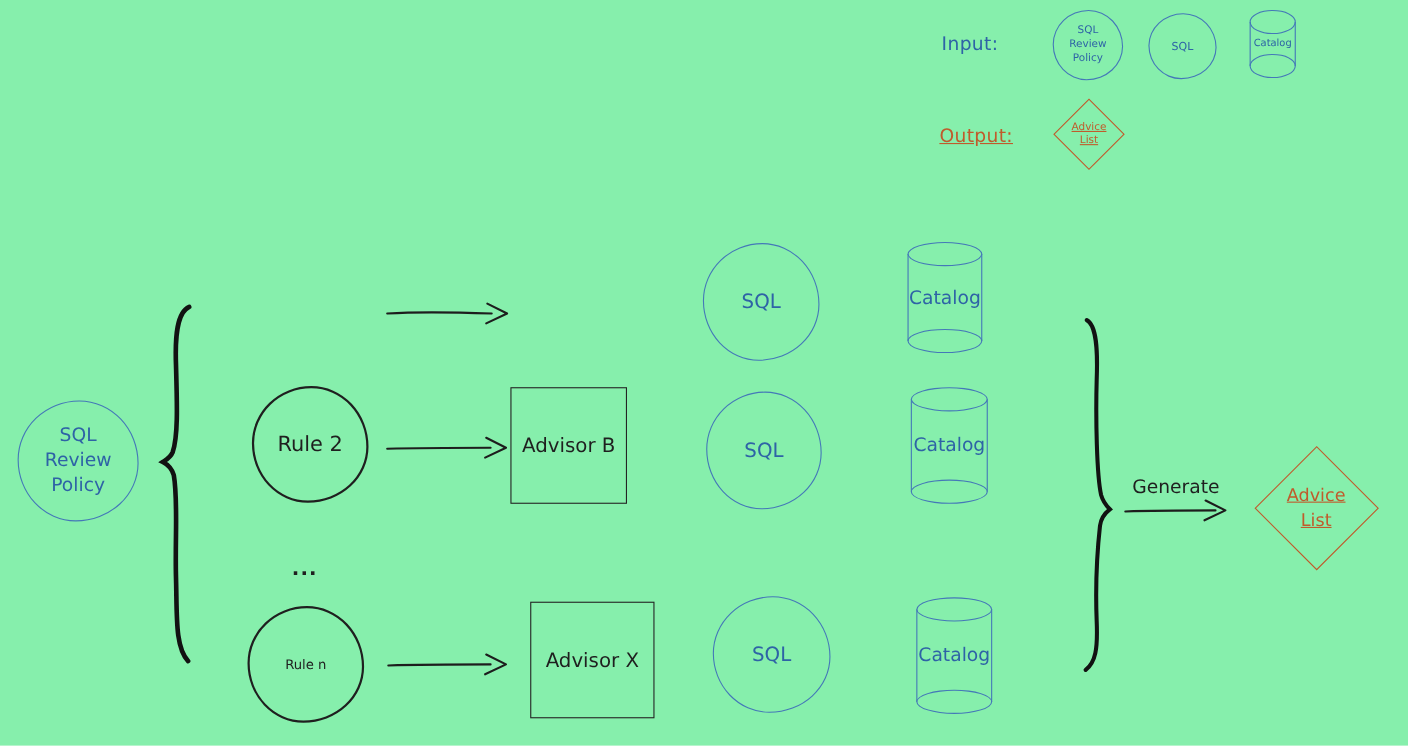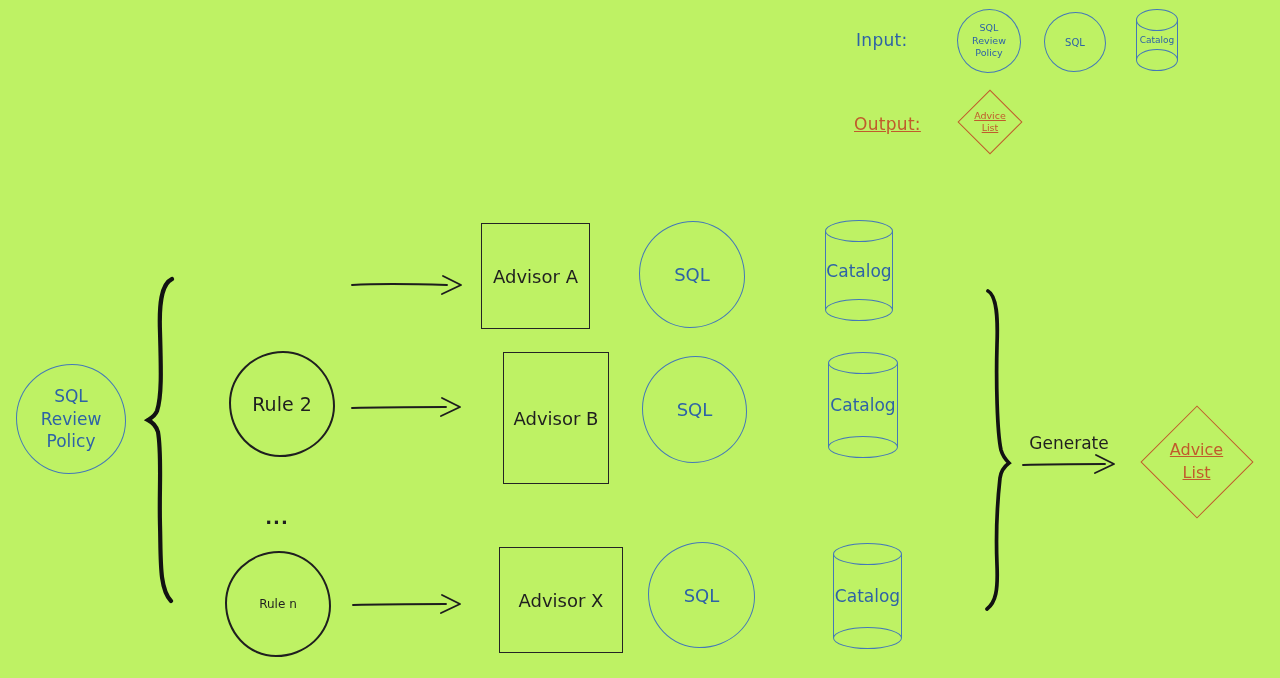--- a/index.html
+++ b/index.html
@@ -4,21 +4,21 @@
 <style>
   :root{
     --blue:#2e63a6;
     --blue-stroke:#4478b8;
     --orange:#c05b2c;
     --ink:#1f1f1f;
   }
   *{margin:0;padding:0;box-sizing:border-box;}
   html,body{width:1280px;height:678px;overflow:hidden;background:#ffffff;}
   body{font-family:"DejaVu Sans","Liberation Sans",sans-serif;color:var(--ink);}
-  #canvas{position:relative;width:1280px;height:678px;background:#bef264;}
+  #canvas{position:relative;width:1280px;height:678px;background:#86efac;}
   #strokes{position:absolute;left:0;top:0;width:1280px;height:678px;}
 
   .abs{position:absolute;}
   .label-center{display:flex;align-items:center;justify-content:center;text-align:center;white-space:pre-line;}
 
   
   .circle{border-radius:51% 49% 52% 48% / 49% 52% 48% 51%;}
   .blue-circle{border:1.7px solid var(--blue-stroke);color:var(--blue);}
   .black-circle{border:2px solid var(--ink);color:var(--ink);}
 
@@ -95,55 +95,52 @@
     <div class="diamond-label label-center" style="font-size:9.5px;line-height:1.3;">Advice
 List</div>
   </div>
 
   <div class="abs circle blue-circle label-center" style="left:16px;top:364px;width:110px;height:110px;font-size:17px;line-height:1.35;">
     <span>SQL
 Review
 Policy</span>
   </div>
 
-  <div class="abs square label-center" style="left:481px;top:223px;width:109px;height:106px;font-size:18px;">
-    <span>Advisor A</span>
-  </div>
   <div class="abs circle blue-circle label-center" style="left:639px;top:221px;width:106px;height:107px;font-size:18px;">
     <span>SQL</span>
   </div>
   <div class="abs cylinder" style="left:825px;top:220px;width:68px;height:101px;">
     <div class="cyl-top"></div>
     <div class="cyl-sides"></div>
     <div class="cyl-bottom"></div>
     <div class="cyl-label label-center" style="font-size:17px;">Catalog</div>
   </div>
 
   <div class="abs circle black-circle label-center" style="left:229px;top:351px;width:106px;height:106px;font-size:19px;">
     <span>Rule 2</span>
   </div>
-  <div class="abs square label-center" style="left:503px;top:352px;width:106px;height:132px;font-size:18px;">
+  <div class="abs square label-center" style="left:464px;top:352px;width:106px;height:106px;font-size:18px;">
     <span>Advisor B</span>
   </div>
   <div class="abs circle blue-circle label-center" style="left:642px;top:356px;width:105px;height:107px;font-size:18px;">
     <span>SQL</span>
   </div>
   <div class="abs cylinder" style="left:828px;top:352px;width:70px;height:106px;">
     <div class="cyl-top"></div>
     <div class="cyl-sides"></div>
     <div class="cyl-bottom"></div>
     <div class="cyl-label label-center" style="font-size:17px;">Catalog</div>
   </div>
 
   <div class="abs label-center" style="left:263px;top:506px;width:28px;height:22px;font-size:18px;font-weight:bold;letter-spacing:1px;">...</div>
 
   <div class="abs circle black-circle label-center" style="left:225px;top:551px;width:106px;height:106px;font-size:12px;">
     <span>Rule n</span>
   </div>
-  <div class="abs square label-center" style="left:499px;top:547px;width:124px;height:106px;font-size:18px;">
+  <div class="abs square label-center" style="left:482px;top:547px;width:113px;height:106px;font-size:18px;">
     <span>Advisor X</span>
   </div>
   <div class="abs circle blue-circle label-center" style="left:648px;top:542px;width:107px;height:106px;font-size:18px;">
     <span>SQL</span>
   </div>
   <div class="abs cylinder" style="left:833px;top:543px;width:69px;height:106px;">
     <div class="cyl-top"></div>
     <div class="cyl-sides"></div>
     <div class="cyl-bottom"></div>
     <div class="cyl-label label-center" style="font-size:17px;">Catalog</div>

